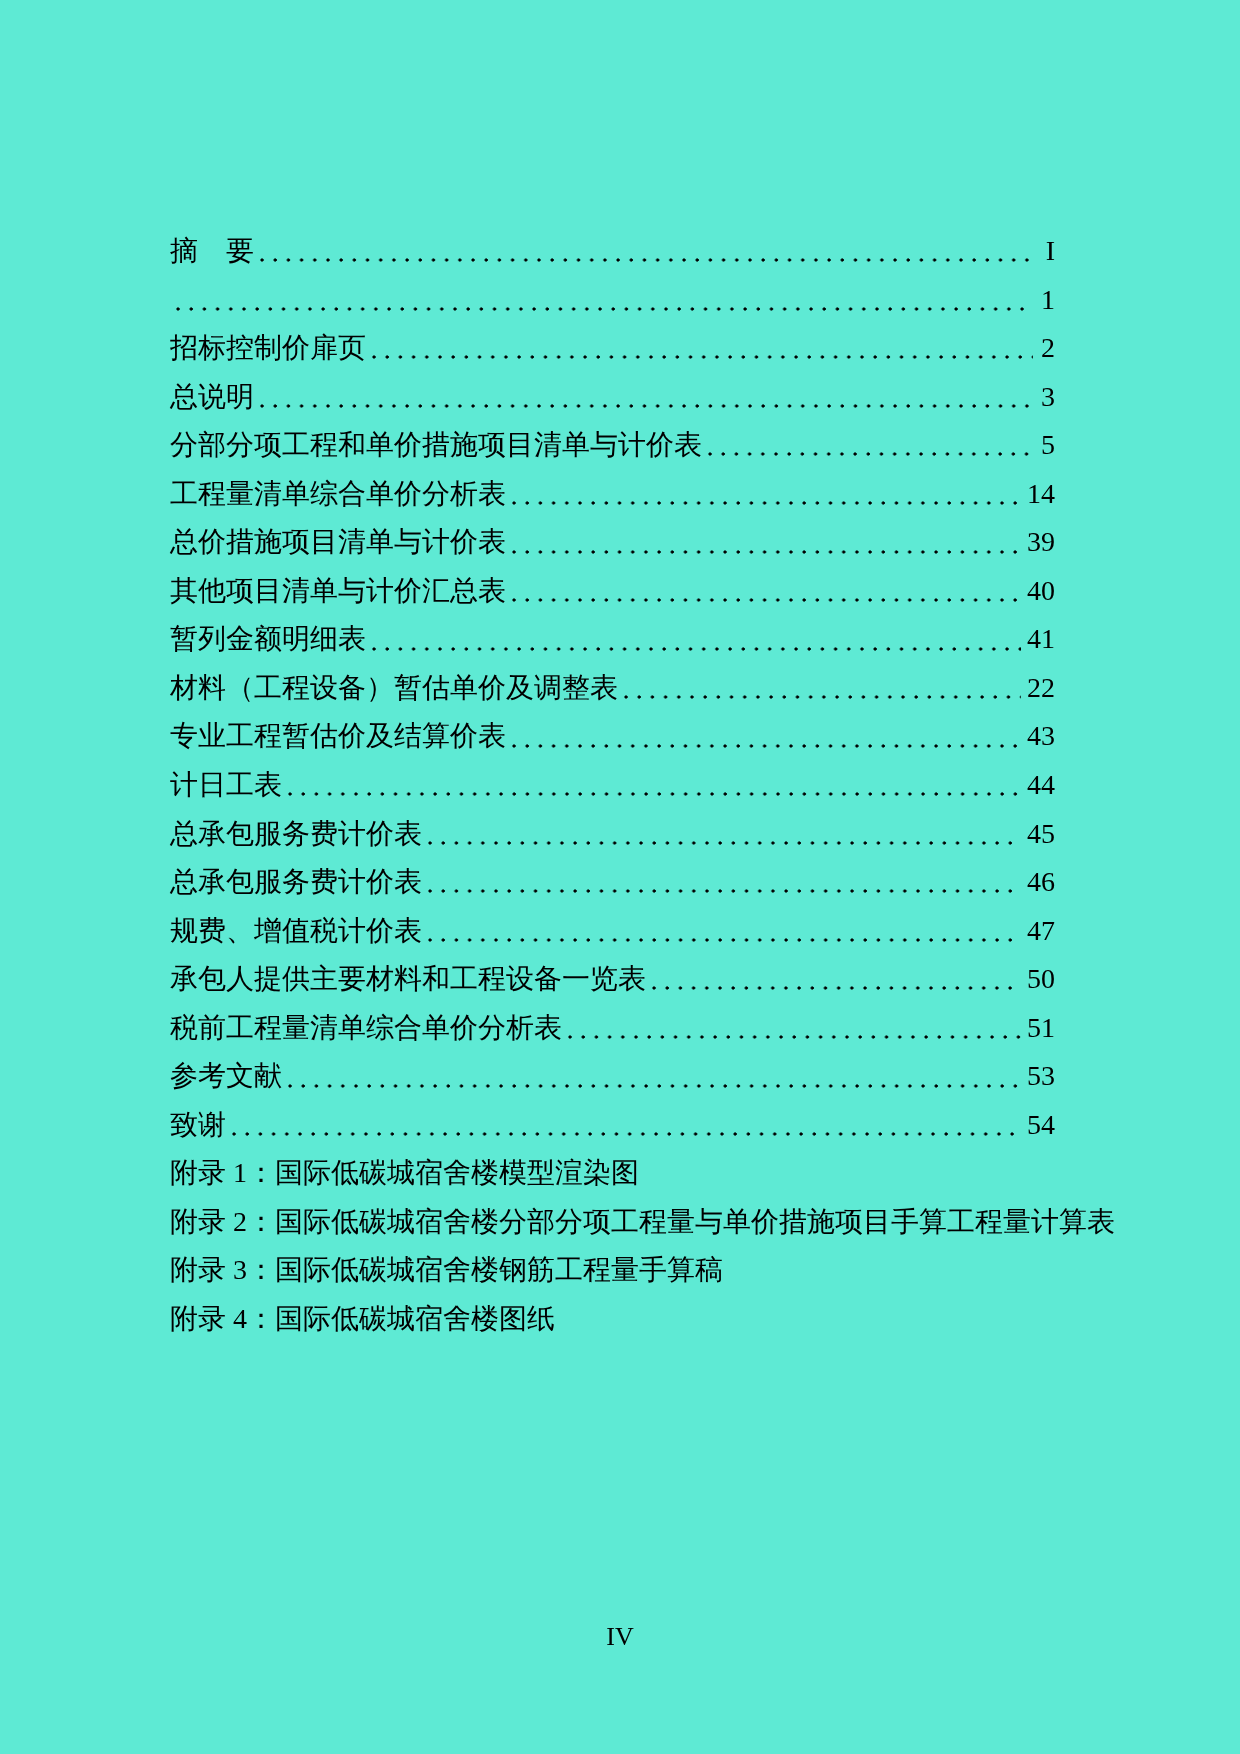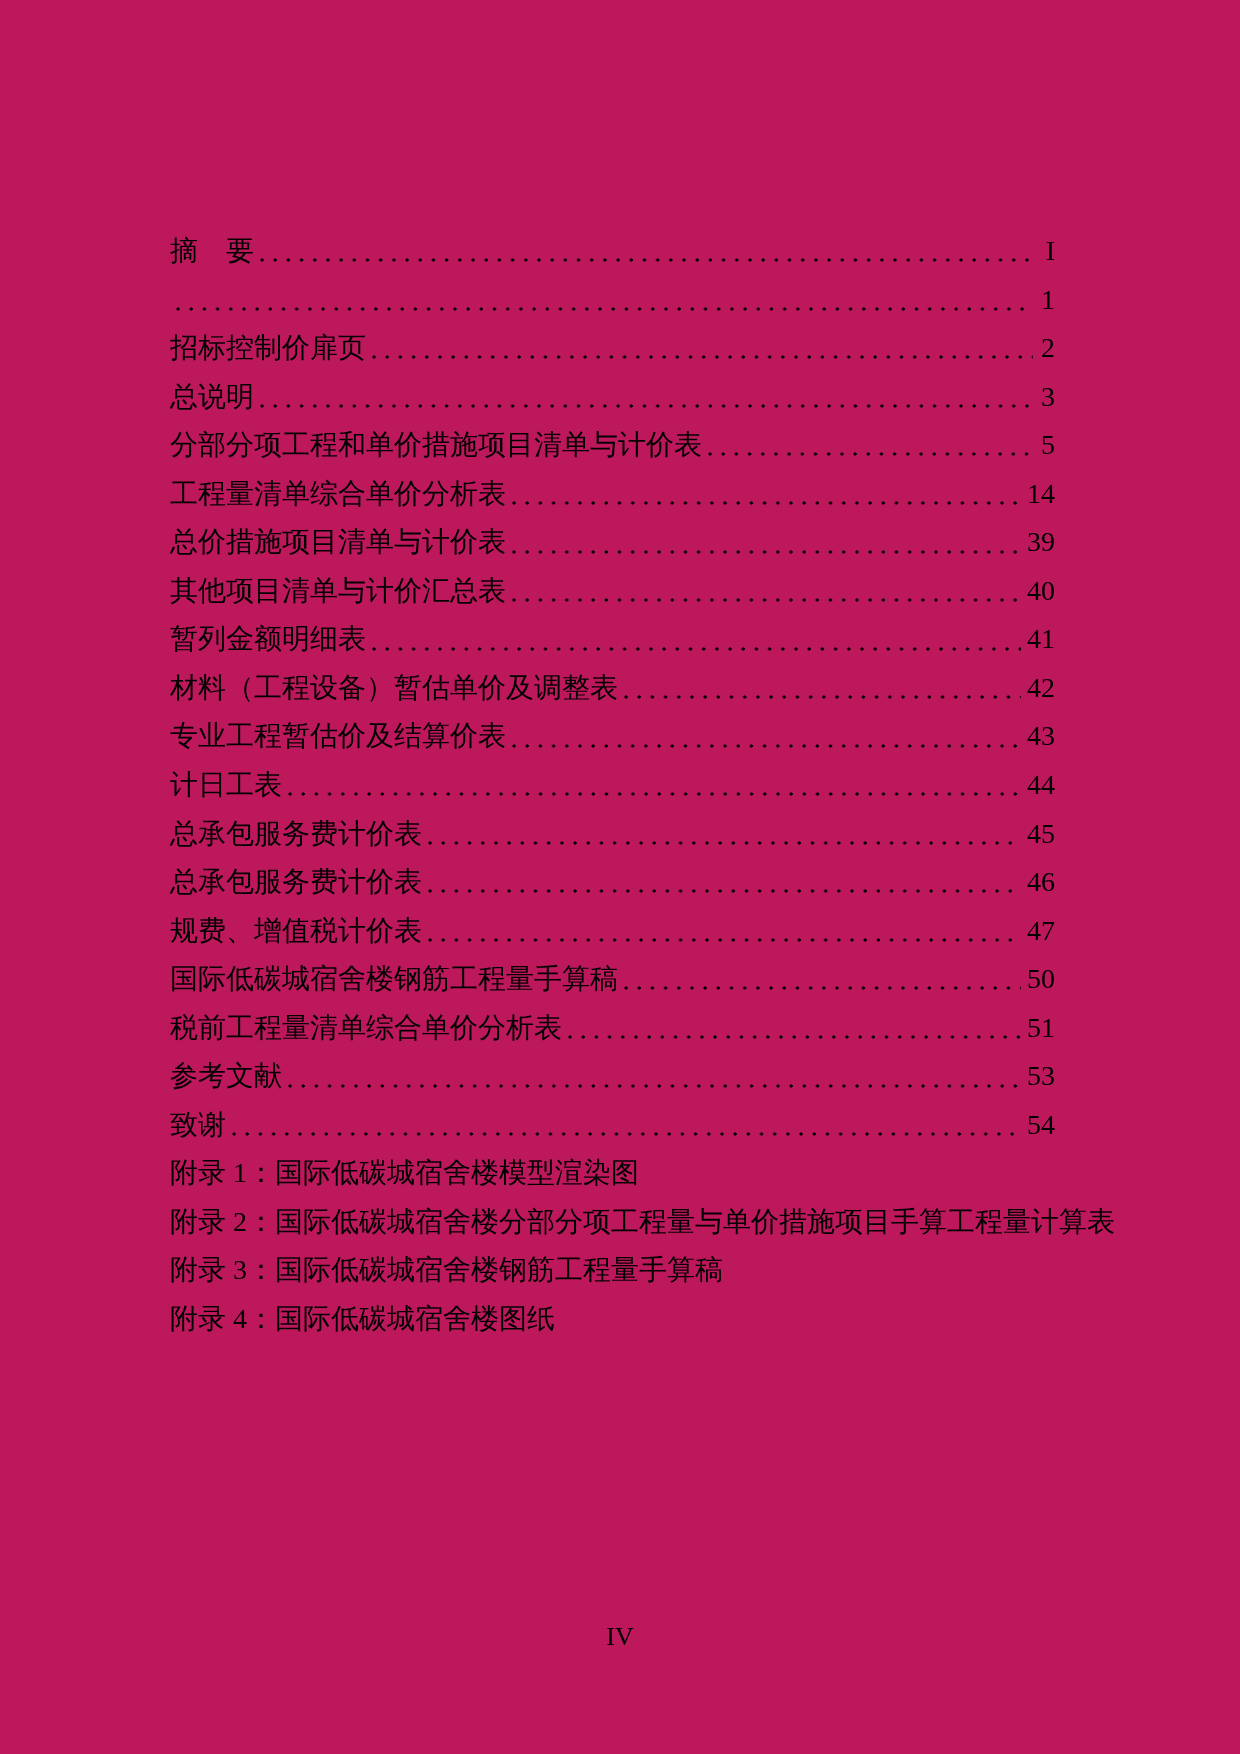--- a/index.html
+++ b/index.html
@@ -11,21 +11,21 @@
     height: 1754px;
     background: #ffffff;
     color: #000000;
     position: relative;
     overflow: hidden;
     font-family: "Liberation Serif", "DejaVu Serif", serif;
   }
   .page {
     position: absolute;
     inset: 0;
-    background: #be185d;
+    background: #5eead4;
   }
   .toc-list {
     position: absolute;
     left: 170px;
     right: 185px;
     top: 227px;
   }
   .toc-row {
     display: flex;
     align-items: center;
@@ -119,21 +119,21 @@
     <span class="toc-page">40</span>
   </div>
       <div class="toc-row">
     <span class="toc-title">暂列金额明细表</span>
     <span class="toc-leader"></span>
     <span class="toc-page">41</span>
   </div>
       <div class="toc-row">
     <span class="toc-title">材料（工程设备）暂估单价及调整表</span>
     <span class="toc-leader"></span>
-    <span class="toc-page">42</span>
+    <span class="toc-page">22</span>
   </div>
       <div class="toc-row">
     <span class="toc-title">专业工程暂估价及结算价表</span>
     <span class="toc-leader"></span>
     <span class="toc-page">43</span>
   </div>
       <div class="toc-row">
     <span class="toc-title">计日工表</span>
     <span class="toc-leader"></span>
     <span class="toc-page">44</span>
@@ -147,21 +147,21 @@
     <span class="toc-title">总承包服务费计价表</span>
     <span class="toc-leader"></span>
     <span class="toc-page">46</span>
   </div>
       <div class="toc-row">
     <span class="toc-title">规费、增值税计价表</span>
     <span class="toc-leader"></span>
     <span class="toc-page">47</span>
   </div>
       <div class="toc-row">
-    <span class="toc-title">国际低碳城宿舍楼钢筋工程量手算稿</span>
+    <span class="toc-title">承包人提供主要材料和工程设备一览表</span>
     <span class="toc-leader"></span>
     <span class="toc-page">50</span>
   </div>
       <div class="toc-row">
     <span class="toc-title">税前工程量清单综合单价分析表</span>
     <span class="toc-leader"></span>
     <span class="toc-page">51</span>
   </div>
       <div class="toc-row">
     <span class="toc-title">参考文献</span>

